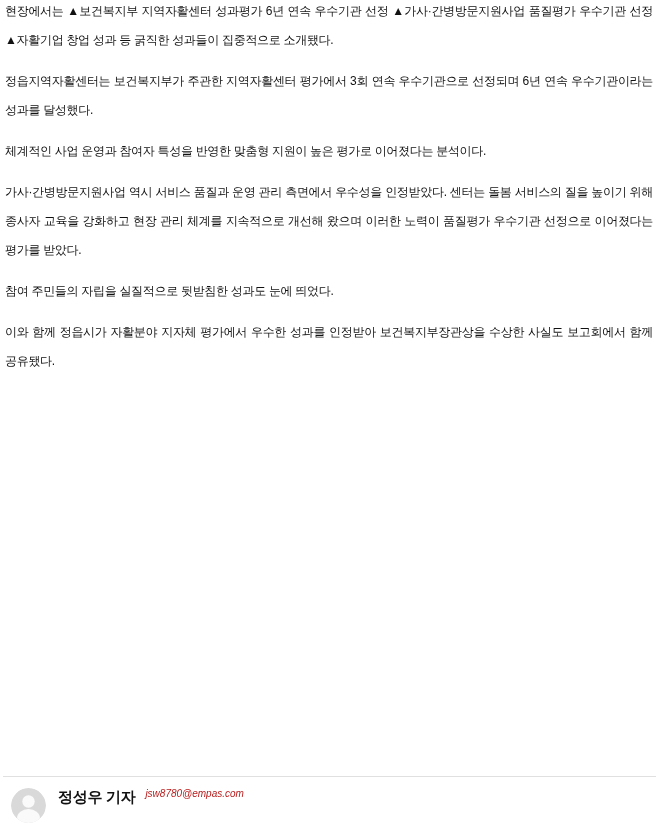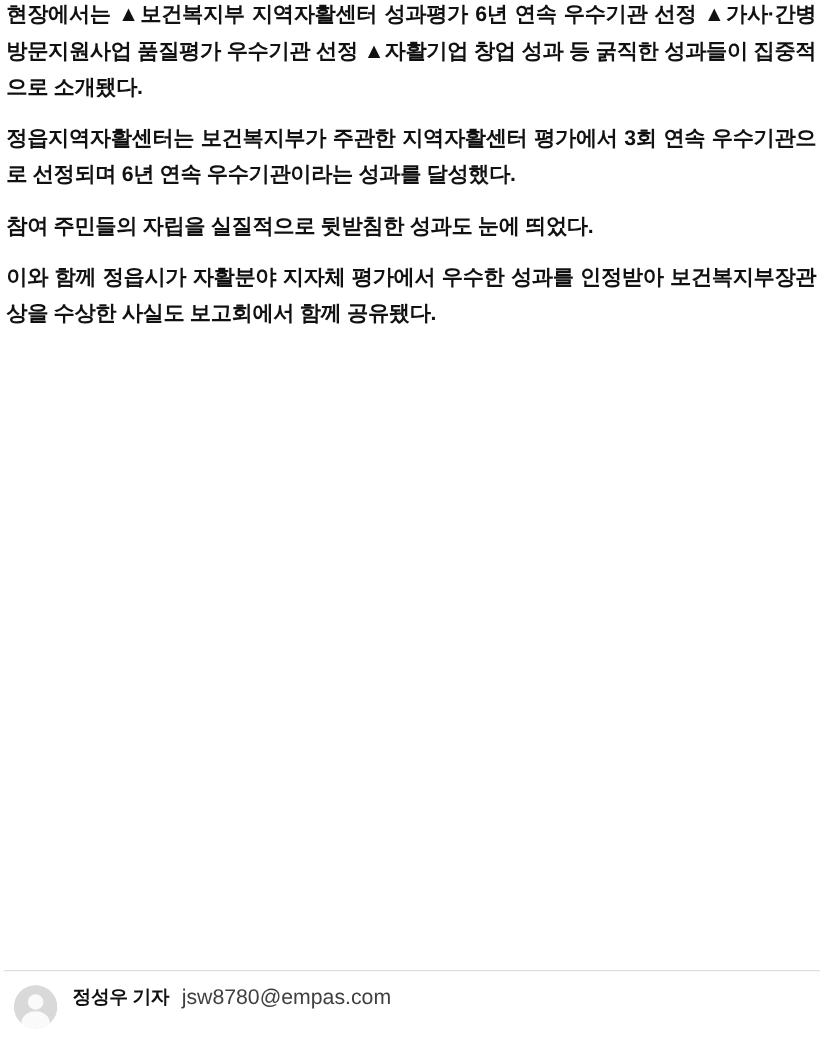--- a/index.html
+++ b/index.html
@@ -16,26 +16,25 @@
     width: 659px;
     height: 836px;
     background: #ffffff;
   }
   .article {
     position: absolute;
     top: 0;
     left: 5px;
     right: 6px;
     color: #111111;
-    font-size: 17px;
+    font-size: 12px;
     line-height: 29px;
     letter-spacing: -0.3px;
     text-align: justify;
     word-break: break-all;
-    font-weight: bold;
   }
   .article p {
     margin: 0 0 12px 0;
   }
   .article p:first-child {
     margin-top: -3px;
   }
   .footer-divider {
     position: absolute;
     left: 3px;
@@ -62,33 +61,36 @@
   }
   .reporter-name {
     margin-left: 12px;
     font-size: 15px;
     font-weight: bold;
     color: #111111;
     letter-spacing: -0.3px;
   }
   .reporter-email {
     margin-left: 10px;
-    font-size: 17px;
-    color: #404040;
+    font-size: 10px;
+    color: #b91c1c;
     letter-spacing: 0;
+    font-style: italic;
   }
 </style>
 </head>
 <body>
 
 <div class="page">
 
   <div class="article">
     <p>현장에서는 ▲보건복지부 지역자활센터 성과평가 6년 연속 우수기관 선정 ▲가사·간병방문지원사업 품질평가 우수기관 선정 ▲자활기업 창업 성과 등 굵직한 성과들이 집중적으로 소개됐다.</p>
     <p>정읍지역자활센터는 보건복지부가 주관한 지역자활센터 평가에서 3회 연속 우수기관으로 선정되며 6년 연속 우수기관이라는 성과를 달성했다.</p>
+    <p>체계적인 사업 운영과 참여자 특성을 반영한 맞춤형 지원이 높은 평가로 이어졌다는 분석이다.</p>
+    <p>가사·간병방문지원사업 역시 서비스 품질과 운영 관리 측면에서 우수성을 인정받았다. 센터는 돌봄 서비스의 질을 높이기 위해 종사자 교육을 강화하고 현장 관리 체계를 지속적으로 개선해 왔으며 이러한 노력이 품질평가 우수기관 선정으로 이어졌다는 평가를 받았다.</p>
     <p>참여 주민들의 자립을 실질적으로 뒷받침한 성과도 눈에 띄었다.</p>
     <p>이와 함께 정읍시가 자활분야 지자체 평가에서 우수한 성과를 인정받아 보건복지부장관상을 수상한 사실도 보고회에서 함께 공유됐다.</p>
   </div>
 
   <div class="footer-divider"></div>
 
   <div class="byline">
     <span class="avatar">
       <svg width="35" height="35" viewBox="0 0 35 35" xmlns="http://www.w3.org/2000/svg">
         <defs>

